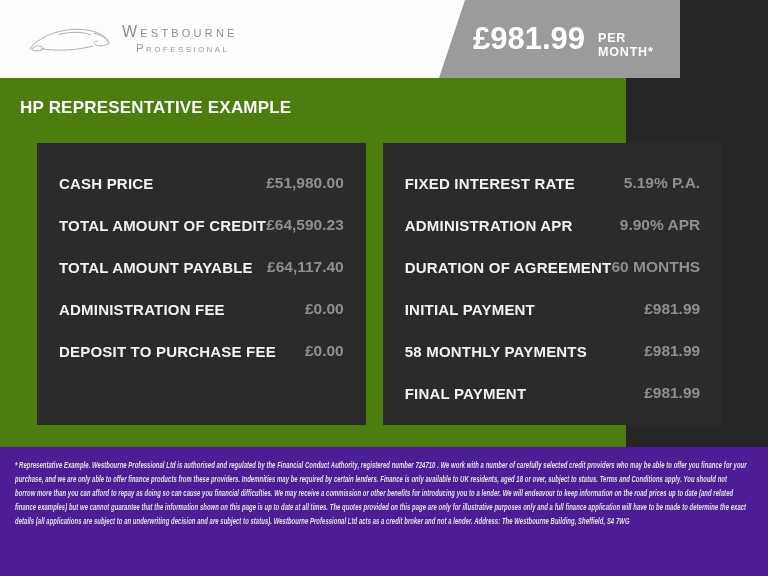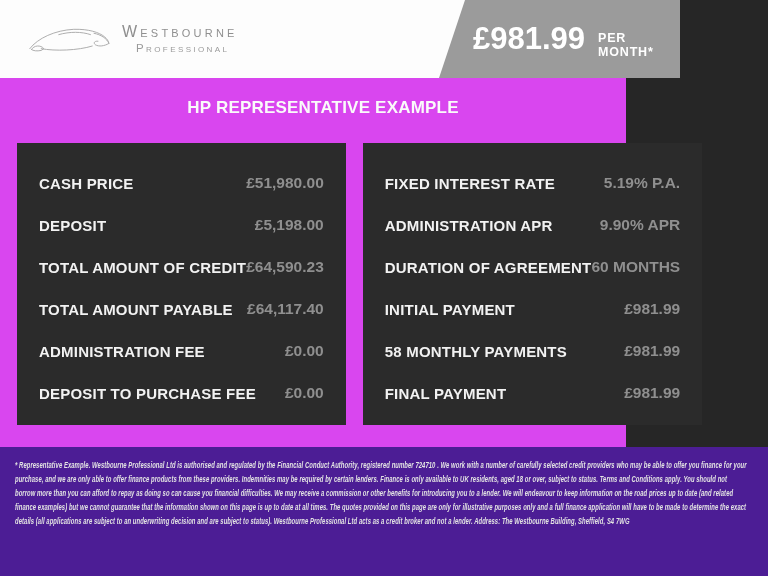--- a/index.html
+++ b/index.html
@@ -17,23 +17,23 @@
   .brand-line1{font-variant:small-caps;font-size:16px;letter-spacing:3.2px;color:#8f8f8f;line-height:18px;}
   .brand-line2{font-variant:small-caps;font-size:11.5px;letter-spacing:2.4px;color:#9a9a9a;line-height:14px;margin-left:14px;}
   .banner{
     position:absolute;top:0;right:0;width:241px;height:78px;background:#9b9b9b;
     clip-path:polygon(26px 0,100% 0,100% 100%,0 100%);
     display:flex;align-items:center;padding-left:34px;box-sizing:border-box;
   }
   .banner-amount{font-size:31px;font-weight:bold;color:#ffffff;letter-spacing:0;}
   .banner-period{font-size:12.5px;font-weight:bold;color:#ffffff;letter-spacing:0.8px;margin-left:13px;margin-top:12px;}
   
-  .main{width:626px;height:369px;background:#d946ef;box-sizing:border-box;text-align:center;}
+  .main{width:626px;height:369px;background:#4d7c0f;box-sizing:border-box;}
   .main-heading{padding:18px 0 0 20px;font-size:17px;font-weight:bold;color:#fafafa;letter-spacing:0.2px;line-height:24px;}
-  .panels{display:flex;gap:17px;padding:0 20px 0 17px;margin-top:23px;}
+  .panels{display:flex;gap:17px;padding:0 20px 0 17px;margin-top:23px;margin-left:20px;}
   .panel{flex:1 1 0;background:#2b2b2b;box-sizing:border-box;padding:19px 22px 11px 22px;}
   .finance-row{height:42px;display:flex;justify-content:space-between;align-items:center;}
   .row-label{font-size:15px;font-weight:bold;color:#f2f2f2;letter-spacing:0.2px;white-space:nowrap;}
   .row-value{font-size:15.5px;font-weight:bold;color:#8f8f8f;white-space:nowrap;}
   
   .footer{width:768px;height:129px;background:#4c1d95;box-sizing:border-box;padding:11px 0 8px 15px;overflow:hidden;font-style:italic;}
   .disclaimer{
     width:1060px;transform:scaleX(0.6925);transform-origin:0 0;
     font-size:8.5px;font-weight:bold;line-height:14px;color:#e3e3e3;letter-spacing:0.1px;
   }
@@ -62,24 +62,20 @@
 </div>
 
 <div class="main">
   <div class="main-heading">HP REPRESENTATIVE EXAMPLE</div>
   <div class="panels">
 
     <div class="panel">
       <div class="finance-row">
         <span class="row-label">CASH PRICE</span>
         <span class="row-value">£51,980.00</span>
-      </div>
-      <div class="finance-row">
-        <span class="row-label">DEPOSIT</span>
-        <span class="row-value">£5,198.00</span>
       </div>
       <div class="finance-row">
         <span class="row-label">TOTAL AMOUNT OF CREDIT</span>
         <span class="row-value">£64,590.23</span>
       </div>
       <div class="finance-row">
         <span class="row-label">TOTAL AMOUNT PAYABLE</span>
         <span class="row-value">£64,117.40</span>
       </div>
       <div class="finance-row">

